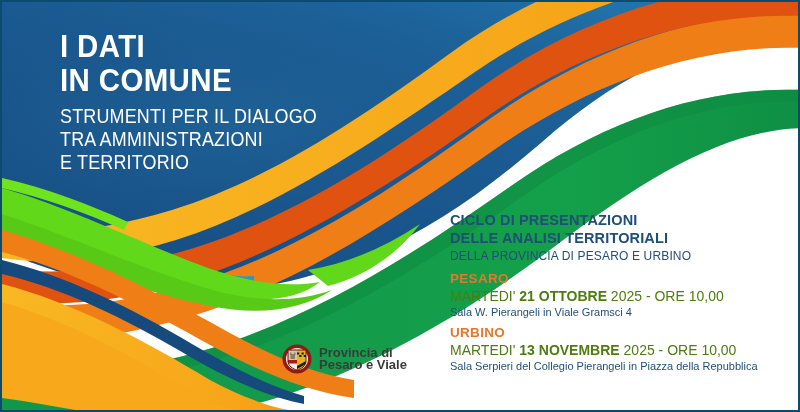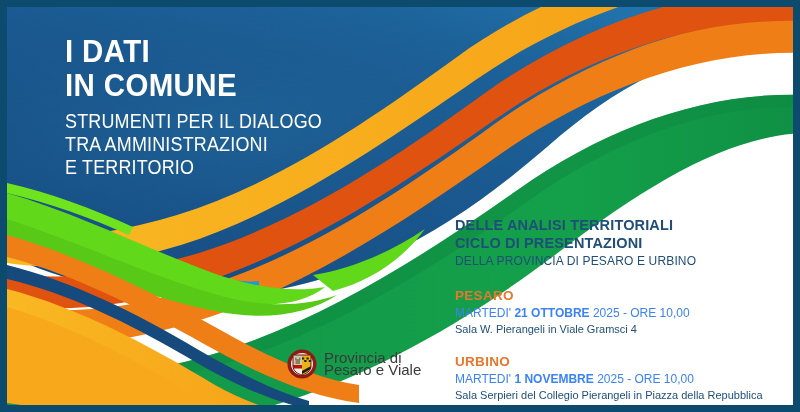--- a/index.html
+++ b/index.html
@@ -7,21 +7,21 @@
     padding: 0;
     background: #ffffff;
   }
   .poster {
     position: relative;
     width: 800px;
     height: 412px;
     overflow: hidden;
     background: #ffffff;
     box-sizing: border-box;
-    border: 7px solid #0c4a6e;
+    border: 2px solid #0c4a6e;
     font-family: "Liberation Sans", sans-serif;
   }
   .poster-svg {
     position: absolute;
     left: 0;
     top: 0;
     width: 800px;
     height: 412px;
   }
 
@@ -74,31 +74,31 @@
     white-space: nowrap;
   }
   .info-sub {
     color: #1F4E79;
     font-weight: normal;
     font-size: 12px;
     line-height: 18px;
     letter-spacing: 0.15px;
     white-space: nowrap;
   }
-  .event { margin-top: 18px; }
+  .event { margin-top: 6px; }
   .event-city {
     color: #E8762C;
     font-weight: bold;
     font-size: 13.5px;
     line-height: 16px;
     letter-spacing: 0.3px;
   }
   .event-date {
-    color: #3b82f6;
-    font-size: 12px;
+    color: #4d7c0f;
+    font-size: 14px;
     line-height: 18px;
     white-space: nowrap;
   }
   .event-date b { font-weight: bold; }
   .event-venue {
     color: #1F4E79;
     font-size: 11px;
     line-height: 14px;
     white-space: nowrap;
   }
@@ -109,23 +109,24 @@
     left: 280px;
     top: 342px;
     display: flex;
     align-items: center;
     gap: 7px;
     z-index: 5;
   }
   .logo-seal { width: 30px; height: 30px; display: block; }
   .logo-text {
     color: #3a3a3a;
-    font-size: 15px;
+    font-size: 13px;
     line-height: 12px;
     white-space: nowrap;
+    font-weight: bold;
   }
 </style>
 </head>
 <body>
 
 <div class="poster">
 
   <svg class="poster-svg" viewBox="0 0 800 412" preserveAspectRatio="none">
     <defs>
       <linearGradient id="blueGrad" x1="0" y1="1" x2="1" y2="0">
@@ -266,39 +267,39 @@
 
   <div class="headline-block">
     <div class="headline-line">I DATI</div>
     <div class="headline-line">IN COMUNE</div>
     <div class="subline subline-first">STRUMENTI PER IL DIALOGO</div>
     <div class="subline">TRA AMMINISTRAZIONI</div>
     <div class="subline">E TERRITORIO</div>
   </div>
 
   <div class="info-block">
+    <div class="info-title">CICLO DI PRESENTAZIONI</div>
     <div class="info-title">DELLE ANALISI TERRITORIALI</div>
-    <div class="info-title">CICLO DI PRESENTAZIONI</div>
     <div class="info-sub">DELLA PROVINCIA DI PESARO E URBINO</div>
 
     <div class="event">
       <div class="event-city">PESARO</div>
       <div class="event-date">
         <span>MARTEDI'</span>
         <b>21 OTTOBRE</b>
         <span>2025 - ORE 10,00</span>
       </div>
       <div class="event-venue">Sala W. Pierangeli in Viale Gramsci 4</div>
     </div>
 
     <div class="event">
       <div class="event-city">URBINO</div>
       <div class="event-date">
         <span>MARTEDI'</span>
-        <b>1 NOVEMBRE</b>
+        <b>13 NOVEMBRE</b>
         <span>2025 -  ORE 10,00</span>
       </div>
       <div class="event-venue">Sala Serpieri del Collegio Pierangeli in Piazza della Repubblica</div>
     </div>
   </div>
 
   <div class="logo-group">
     <svg class="logo-seal" viewBox="0 0 60 60">
       <circle cx="30" cy="30" r="29" fill="#8E1B16"></circle>
       <circle cx="30" cy="30" r="22" fill="#f3efe2"></circle>

